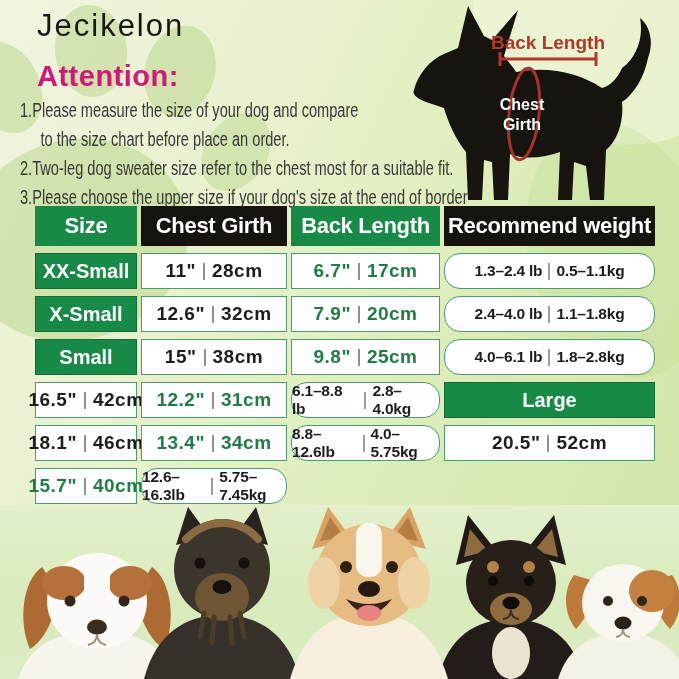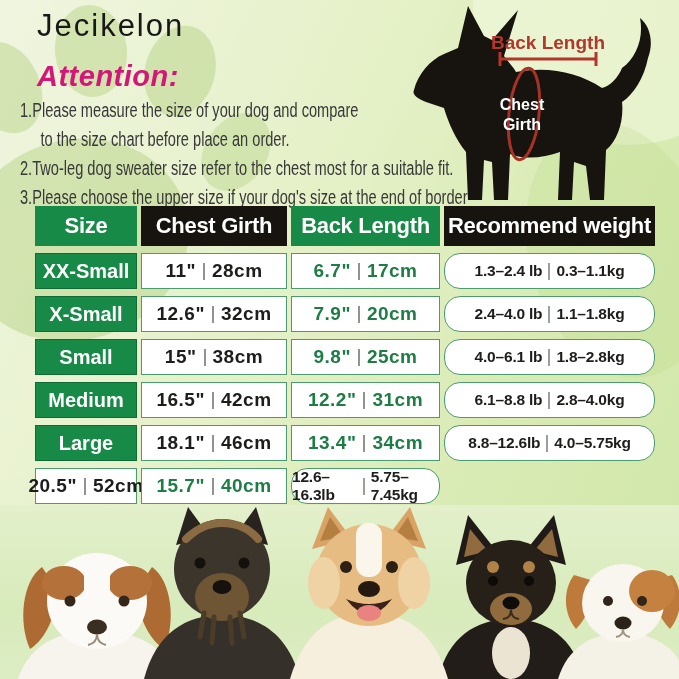--- a/index.html
+++ b/index.html
@@ -13,21 +13,21 @@
   .paw-toe1 { left:-30px; top:40px;  width:70px;  height:95px;  background:rgba(173,205,118,.42); transform:rotate(-24deg); }
   .paw-toe2 { left:55px;  top:5px;   width:72px;  height:92px;  background:rgba(173,205,118,.42); transform:rotate(-6deg); }
   .paw-toe3 { left:145px; top:25px;  width:70px;  height:92px;  background:rgba(173,205,118,.42); transform:rotate(16deg); }
   .paw-toe4 { left:205px; top:110px; width:62px;  height:84px;  background:rgba(173,205,118,.35); transform:rotate(34deg); }
   .leaf1 { right:-70px; top:-90px; width:280px; height:230px; background:rgba(244,250,225,.55); transform:rotate(25deg); }
   .leaf2 { right:-30px; top:120px; width:180px; height:260px; background:rgba(190,220,140,.30); transform:rotate(-15deg); }
 
   .brand { position:absolute; left:37px; top:8px; font-size:31px; font-weight:400;
            letter-spacing:2px; color:#181818; }
   .attention { position:absolute; left:37px; top:60px; font-size:29px; font-weight:700;
-               color:#d41677; letter-spacing:.5px;font-style:italic; }
+               color:#d41677; letter-spacing:.5px; }
   .notes { position:absolute; left:20px; top:96px; width:600px; color:#383838;
            font-size:20px; line-height:29px; transform:scaleX(.73); transform-origin:left top; white-space:nowrap; }
   .notes .indent { padding-left:28px; }
 
   
   .diagram { position:absolute; left:398px; top:2px; width:272px; height:205px; }
 
   
   .size-table { position:absolute; left:35px; top:206px; width:620px;
     display:grid; grid-template-columns:102px 146px 149px 211px;
@@ -108,21 +108,21 @@
         <span class="v">28cm</span>
     </div>
     <div class="cell val back">
       <span class="v">6.7"</span>
         <span class="sep"></span>
         <span class="v">17cm</span>
     </div>
     <div class="cell val wt">
       <span>1.3–2.4 lb</span>
         <span class="sep"></span>
-        <span>0.3–1.1kg</span>
+        <span>0.5–1.1kg</span>
     </div>
 
     <div class="cell sz">X-Small</div>
     <div class="cell val">
       <span class="v">12.6"</span>
         <span class="sep"></span>
         <span class="v">32cm</span>
     </div>
     <div class="cell val back">
       <span class="v">7.9"</span>
@@ -145,21 +145,20 @@
       <span class="v">9.8"</span>
         <span class="sep"></span>
         <span class="v">25cm</span>
     </div>
     <div class="cell val wt">
       <span>4.0–6.1 lb</span>
         <span class="sep"></span>
         <span>1.8–2.8kg</span>
     </div>
 
-    <div class="cell sz">Medium</div>
     <div class="cell val">
       <span class="v">16.5"</span>
         <span class="sep"></span>
         <span class="v">42cm</span>
     </div>
     <div class="cell val back">
       <span class="v">12.2"</span>
         <span class="sep"></span>
         <span class="v">31cm</span>
     </div>

